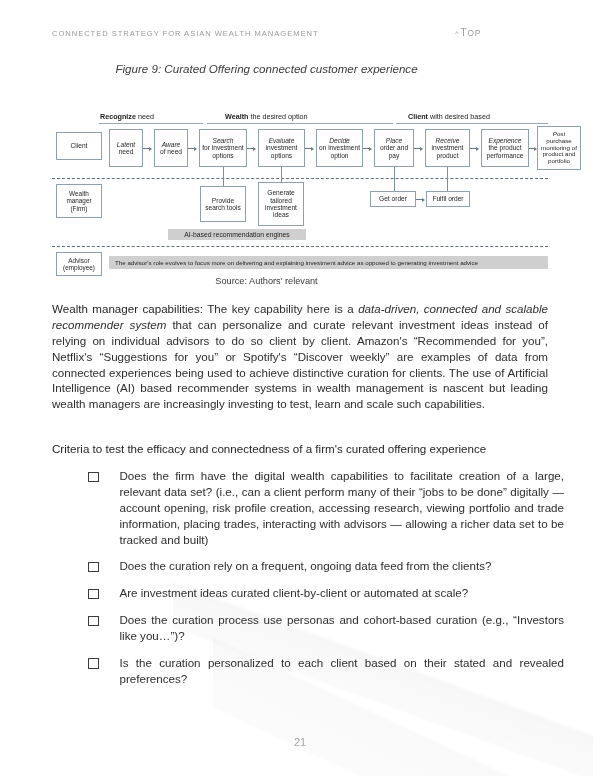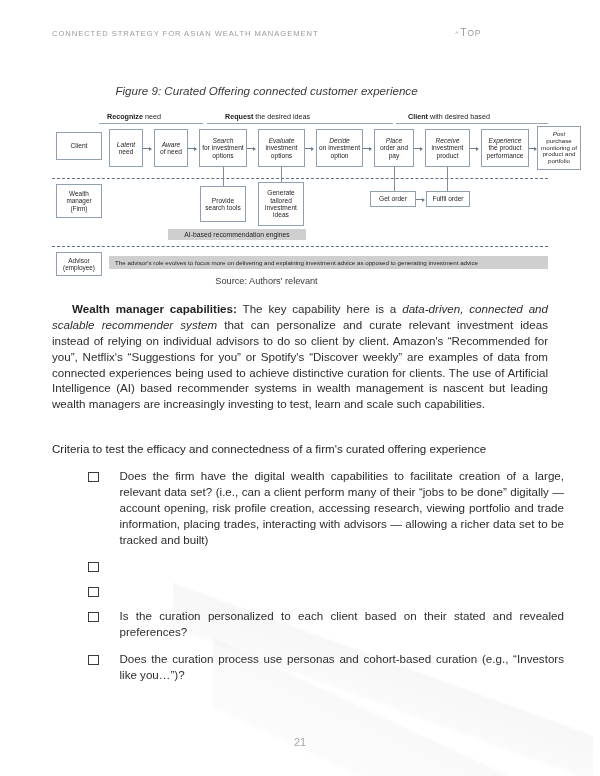--- a/index.html
+++ b/index.html
@@ -65,21 +65,21 @@
     letter-spacing: 0.7px;
     color: #9a9a9a;
     white-space: nowrap;
   }
   .runhead-top .caret { font-size: 7px; margin-right: 1px; }
   .runhead-top .tbig { font-size: 10.5px; }
 
   
   .fig-caption {
     position: absolute;
-    top: 84px;
+    top: 62px;
     left: 52px;
     right: 52px;
     text-align: center;
     font-size: 11.6px;
     font-style: italic;
     color: #3a3a3a;
   }
 
   
   .diagram {
@@ -180,21 +180,21 @@
   .body-block {
     position: absolute;
     left: 52px;
     width: 496px;
     font-size: 11.6px;
     line-height: 1.37;
     text-align: justify;
     color: #2d2d2d;
   }
   #para1 { top: 301px; }
-  .body-block b { font-weight: bold; color: #1f1f1f; margin-left: 20px; }
+  .body-block b { font-weight: normal; color: #1f1f1f; }
   .body-block i { font-style: italic; }
 
   .crit-heading {
     position: absolute;
     left: 52px;
     width: 500px;
     top: 442px;
     font-size: 11.6px;
     font-weight: normal;
     color: #1f1f1f;
@@ -249,24 +249,24 @@
 
   <div class="runhead">
     <div class="runhead-title">Connected strategy for Asian wealth management</div>
     <div class="runhead-top"><span class="caret">^</span><span class="tbig">T</span><span>OP</span></div>
   </div>
 
   <div class="fig-caption">Figure 9: Curated Offering connected customer experience</div>
 
   <div class="diagram">
 
-    <div class="phase-label" style="left:55px; top:0px;"><b>Recognize</b><span> need</span></div>
+    <div class="phase-label" style="left:48px; top:0px;"><b>Recognize</b><span> need</span></div>
     <div class="phase-rule" style="left:47px; top:11px; width:104px;"></div>
 
-    <div class="phase-label" style="left:173px; top:0px;"><b>Request</b><span> the desired ideas</span></div>
+    <div class="phase-label" style="left:173px; top:0px;"><b>Wealth</b><span> the desired option</span></div>
     <div class="phase-rule" style="left:155px; top:11px; width:186px;"></div>
 
     <div class="phase-label" style="left:356px; top:0px;"><b>Client</b><span> with desired based</span></div>
     <div class="phase-rule" style="left:344px; top:11px; width:152px;"></div>
 
     <div class="node" style="left:4px; top:20px; width:46px; height:28px;">
       <span>Client</span>
     </div>
 
     <div class="node" style="left:57px; top:17px; width:34px; height:38px;">
@@ -360,29 +360,31 @@
 
   <div class="crit-heading">Criteria to test the efficacy and connectedness of a firm's curated offering experience</div>
 
   <div class="checklist">
     <div class="check-item">
       <div class="checkbox"></div>
       <div class="check-text">Does the firm have the digital wealth capabilities to facilitate creation of a large, relevant data set? (i.e., can a client perform many of their “jobs to be done” digitally — account opening, risk profile creation, accessing research, viewing portfolio and trade information, placing trades, interacting with advisors — allowing a richer data set to be tracked and built)</div>
     </div>
     <div class="check-item">
       <div class="checkbox"></div>
-    </div>
-    <div class="check-item">
-      <div class="checkbox"></div>
+      <div class="check-text">Does the curation rely on a frequent, ongoing data feed from the clients?</div>
+    </div>
+    <div class="check-item">
+      <div class="checkbox"></div>
+      <div class="check-text">Are investment ideas curated client-by-client or automated at scale?</div>
+    </div>
+    <div class="check-item">
+      <div class="checkbox"></div>
+      <div class="check-text">Does the curation process use personas and cohort-based curation (e.g., “Investors like you…”)?</div>
     </div>
     <div class="check-item">
       <div class="checkbox"></div>
       <div class="check-text">Is the curation personalized to each client based on their stated and revealed preferences?</div>
     </div>
-    <div class="check-item">
-      <div class="checkbox"></div>
-      <div class="check-text">Does the curation process use personas and cohort-based curation (e.g., “Investors like you…”)?</div>
-    </div>
   </div>
 
   <div class="folio">21</div>
 
 </div>
 
 </body></html>

